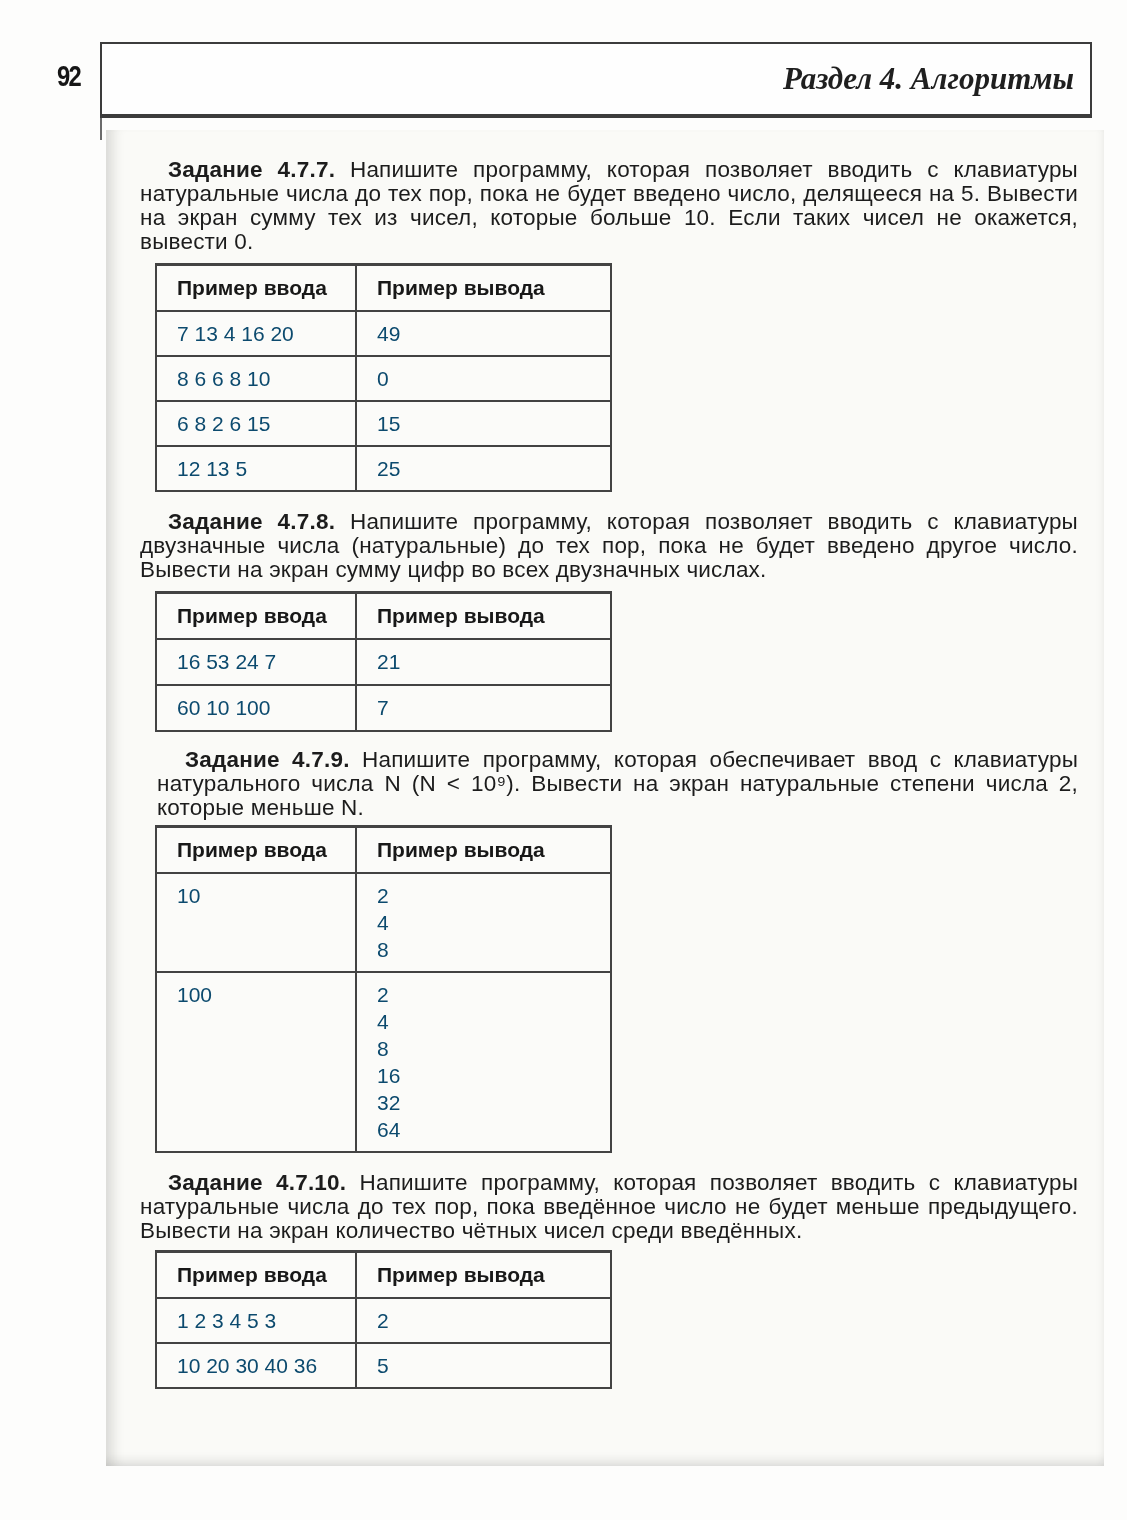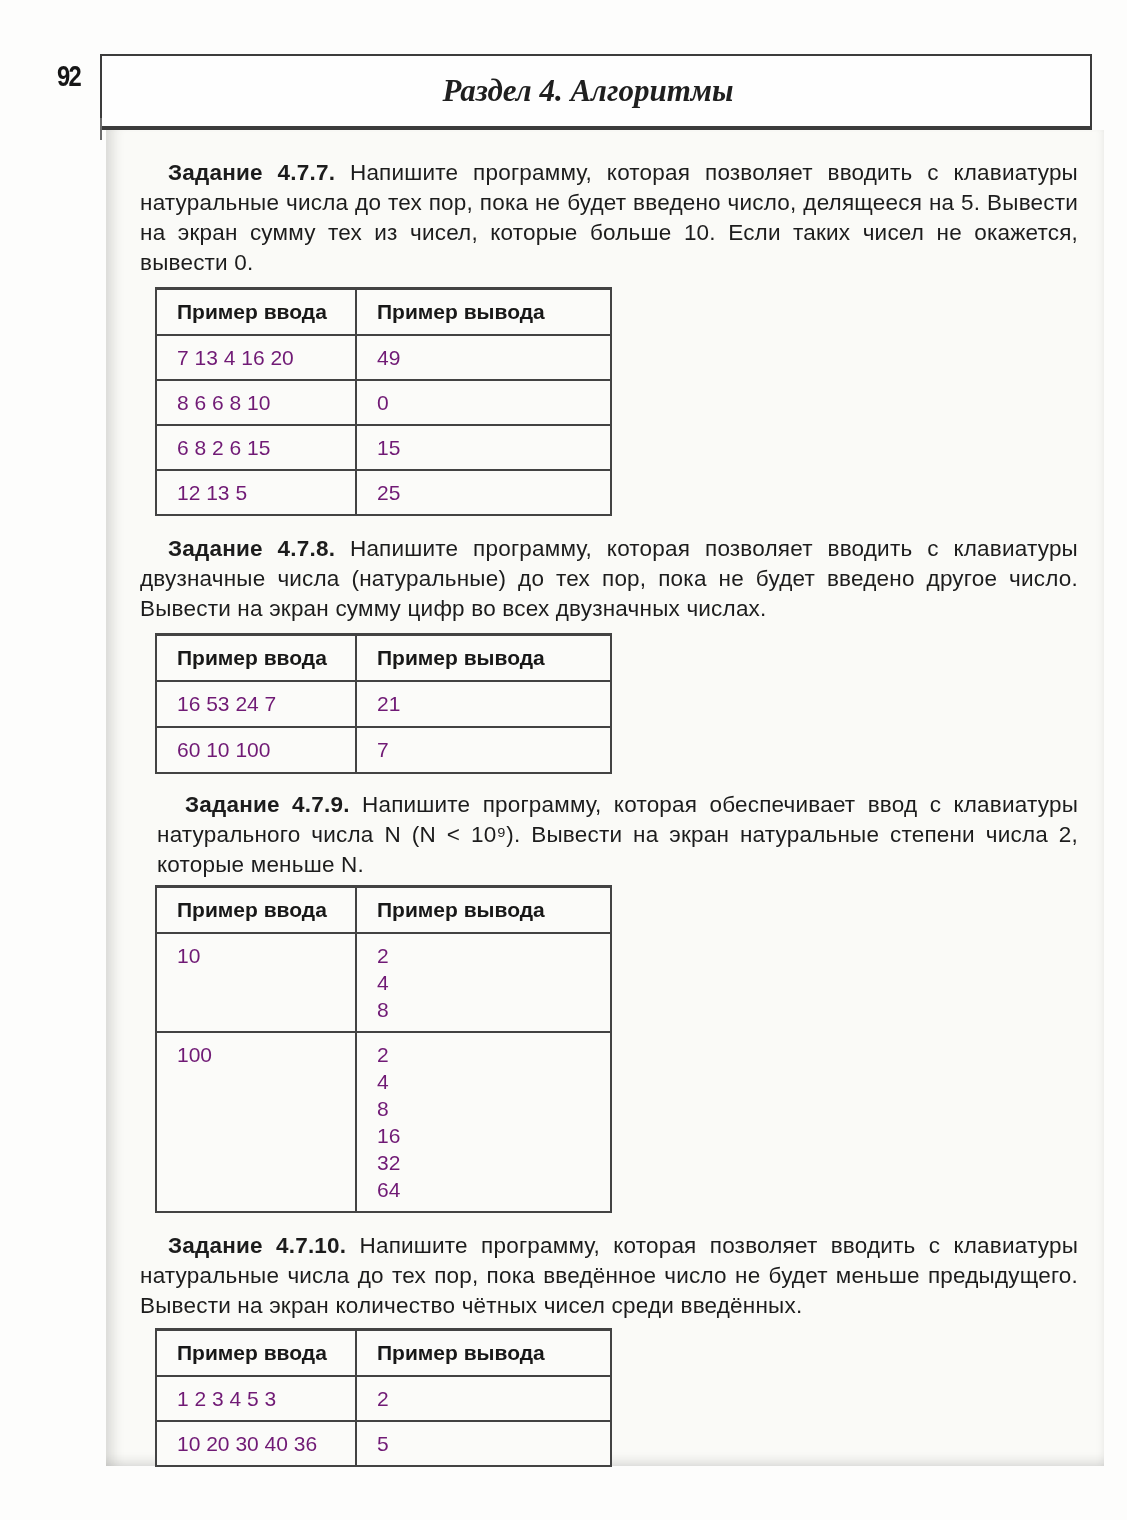--- a/index.html
+++ b/index.html
@@ -25,23 +25,22 @@
   }
   .header-box {
     position: absolute;
     left: 100px; top: 42px;
     width: 992px; height: 76px;
     border: 2px solid #3c3c3c;
     border-bottom-width: 4px;
     background: #fefefe;
     display: flex;
     align-items: center;
-    justify-content: center;
+    justify-content: flex-end;
     padding-right: 16px;
-    margin-top: 12px;
   }
   .header-title {
     font-family: "Liberation Serif", serif;
     font-style: italic;
     font-weight: 700;
     font-size: 31px;
     color: #1f1f1f;
   }
   .header-tail {
     position: absolute;
@@ -58,21 +57,21 @@
     background: #faFAf7;
     box-shadow:
       inset 16px 0 12px -9px rgba(60,60,55,0.16),
       inset 0 -12px 10px -7px rgba(60,60,55,0.14),
       inset -6px 0 8px -6px rgba(60,60,55,0.10);
     padding: 28px 26px 0 34px;
   }
 
   .task-para {
     font-size: 22.5px;
-    line-height: 30px;
+    line-height: 24px;
     text-align: justify;
     text-indent: 28px;
     color: #1c1c1c;
     letter-spacing: 0.2px;
   }
   .task-label { font-weight: 700; }
 
   .task-para.p1 { margin-top: 0; }
   .task-para.p2 { margin-top: 18px; }
   .task-para.p3 { margin-top: 16px; margin-left: 17px; }
@@ -98,21 +97,21 @@
     font-size: 21px;
   }
   table.example th {
     border-top-width: 3px;
     font-weight: 700;
     padding-top: 10px;
     padding-bottom: 10px;
     color: #181818;
   }
   table.example td {
-    color: #701a75;
+    color: #0c4a6e;
     height: 40px;
     line-height: 27px;
   }
   table.example td.out { white-space: pre-line; }
   table.example.t2 td { height: 46px; }
   table.example.t4 td { height: 44px; }
 </style>
 </head>
 <body>
 

